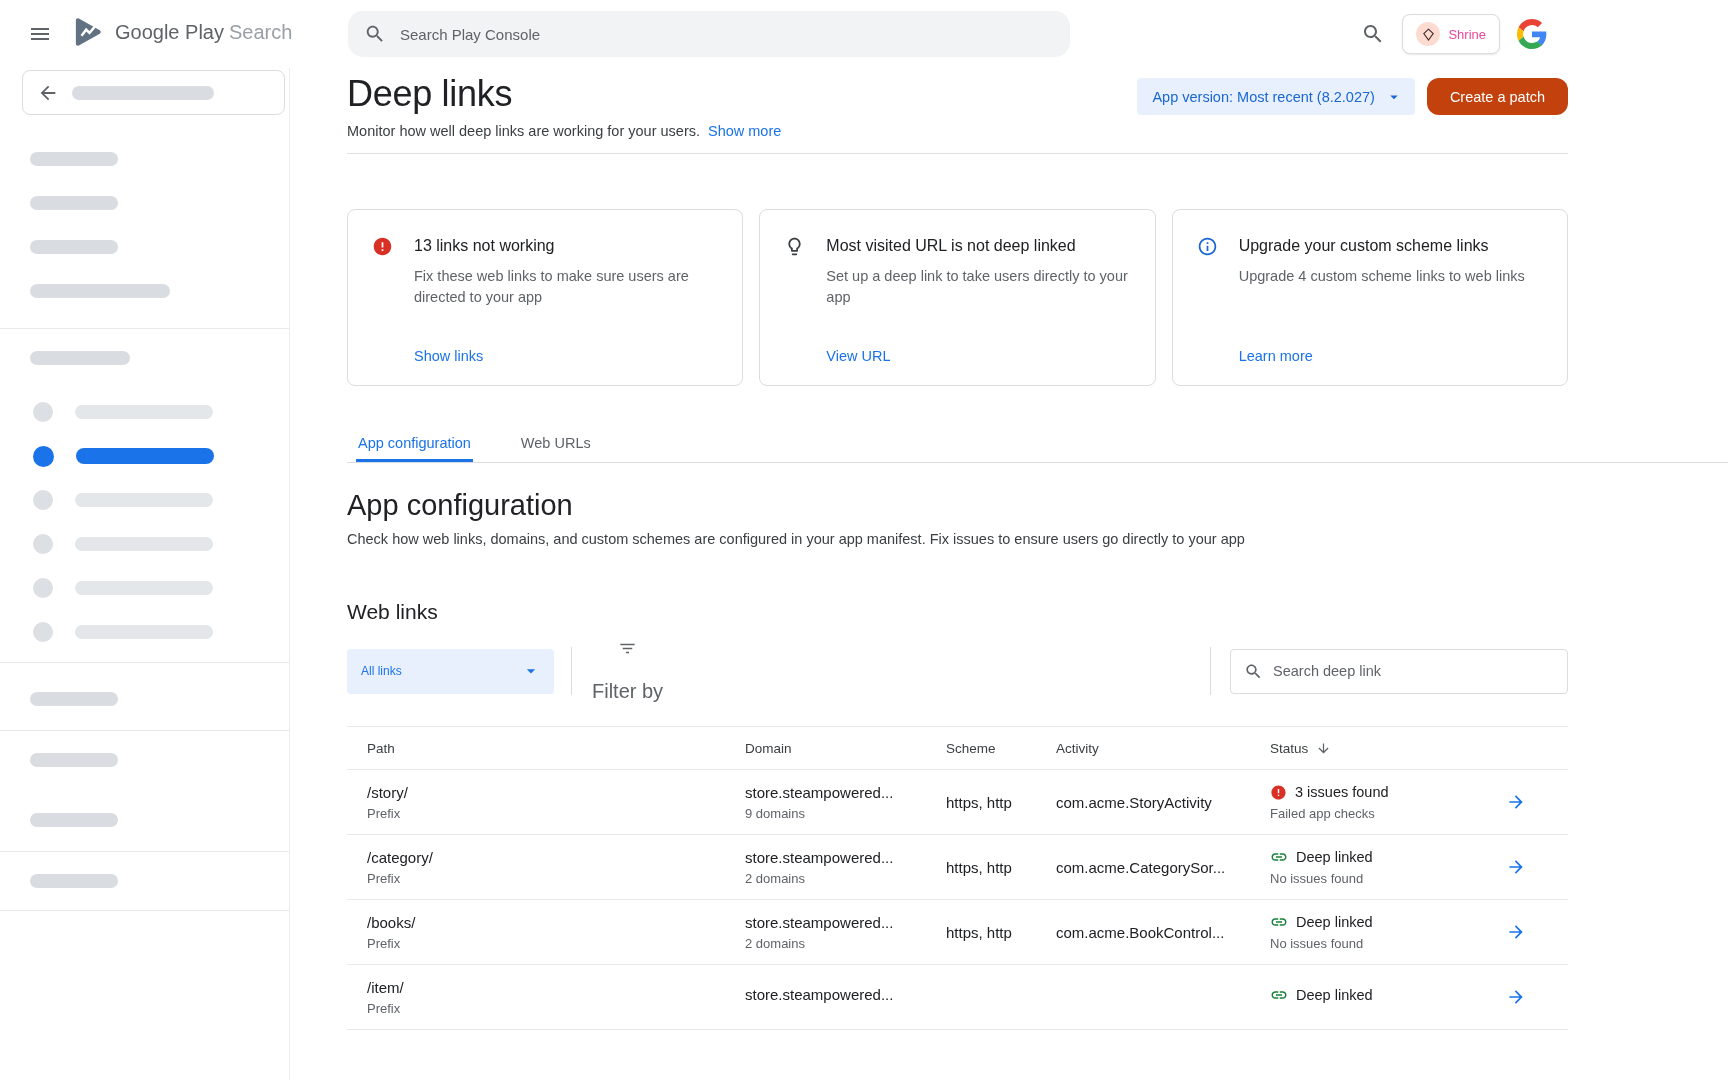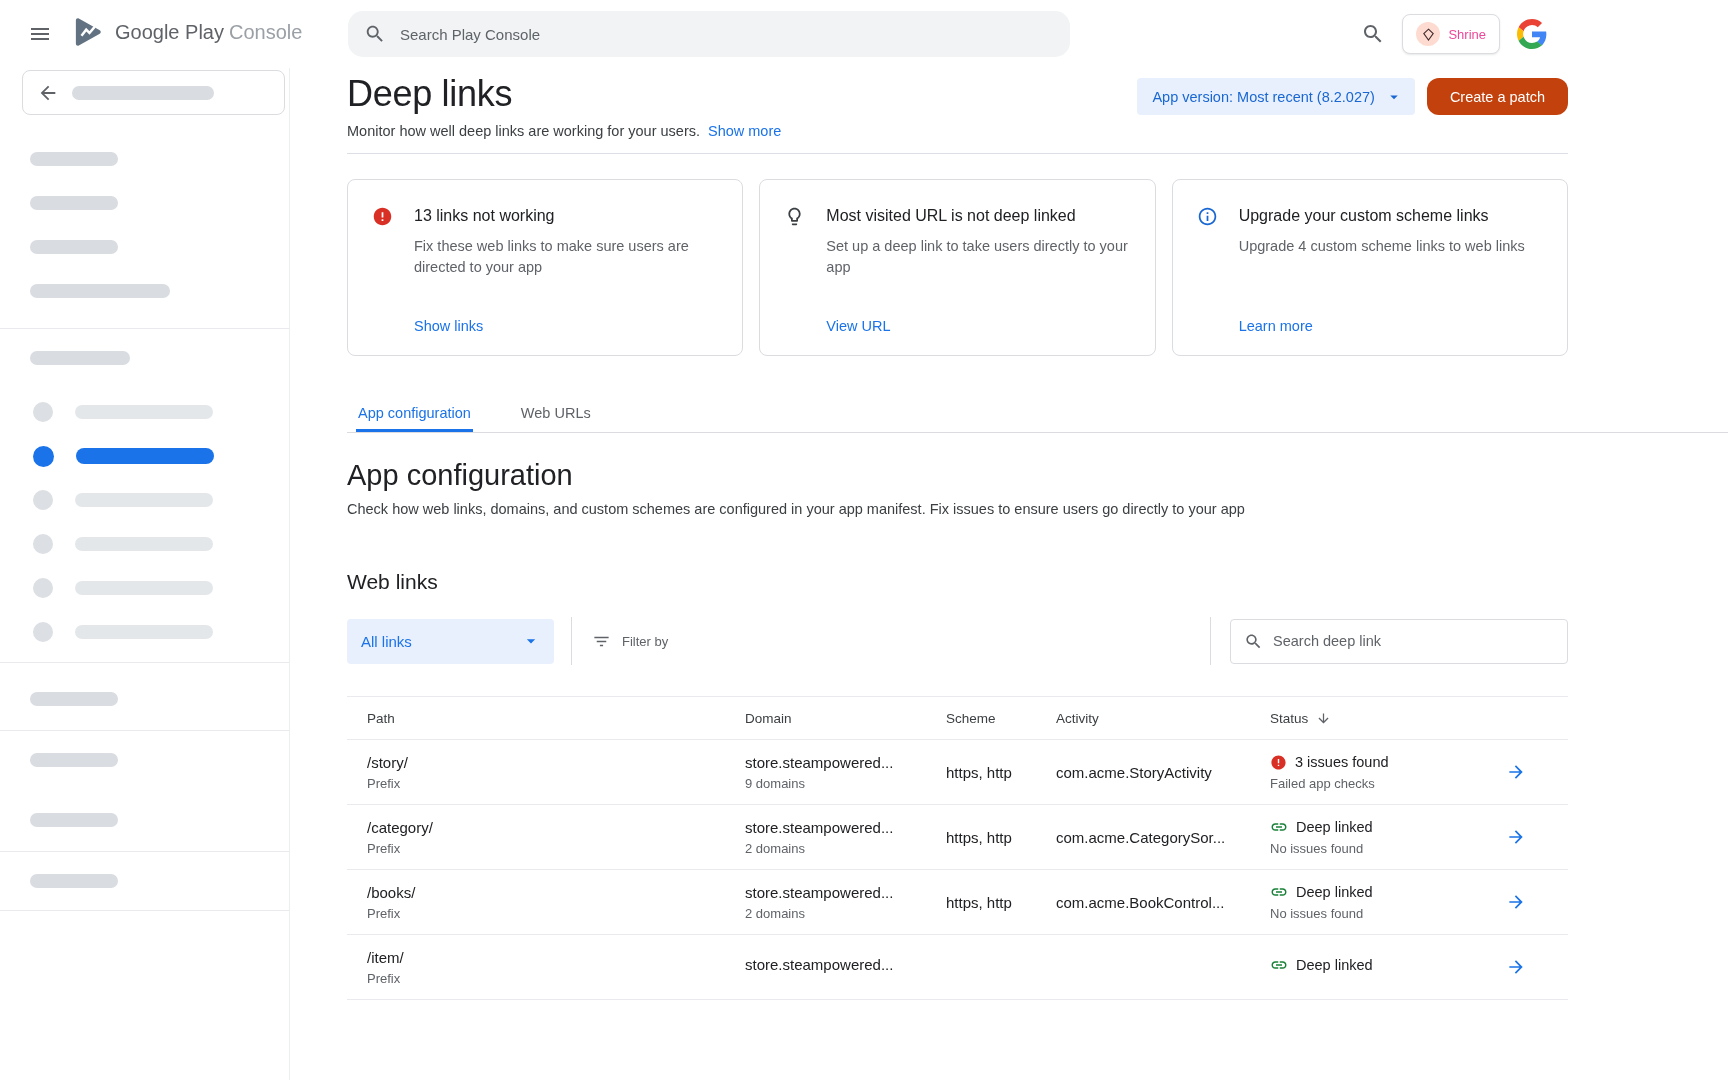--- a/index.html
+++ b/index.html
@@ -58,21 +58,21 @@
   .subtitle-row .link { margin-left:8px; }
   .head-actions { display:flex; gap:12px; margin-top:10px; }
   .version-chip { height:37px; background:#e8f0fe; color:#1967d2; border:none; border-radius:4px;
     padding:0 12px 0 15px; display:flex; align-items:center; gap:10px; font-size:14.5px;
     font-weight:500; cursor:pointer; font-family:inherit; }
   .primary-btn { height:37px; background:#c2410c; color:#fff; border:none; border-radius:12px;
     padding:8px 23px; font-size:14.5px; font-weight:500; cursor:pointer; font-family:inherit; }
   .rule { height:1px; background:#dcdfe3; margin-top:14px; }
 
   
-  .cards { display:flex; gap:16px; margin-top:25px; }
+  .cards { display:flex; gap:16px; margin-top:55px; }
   .card { flex:1; border:1px solid #dadce0; border-radius:8px; padding:26px 24px 21px;
     height:177px; display:flex; flex-direction:column; background:#fff; }
   .card-head { display:flex; align-items:flex-start; gap:21px; }
   .card-ico { width:21px; height:21px; flex:none; }
   .card-title { font-size:16px; font-weight:500; color:#202124; padding-top:1px; }
   .card-body { margin:9px 0 0 42px; font-size:14.5px; line-height:21px; color:#5f6368; max-width:332px; }
   .card-action { margin:auto 0 0 42px; font-size:14.5px; }
 
   
   .tabs { display:flex; gap:46px; margin-top:38px; margin-right:-160px;
@@ -82,25 +82,25 @@
 
   
   h2.section-title { margin-top:25px; font-size:29px; line-height:34px; font-weight:500; color:#202124; }
   .section-desc { margin-top:9px; font-size:14.5px; color:#3c4043; }
   h3.sub-title { margin-top:52px; font-size:21px; line-height:26px; font-weight:500; color:#202124; }
 
   
   .toolbar { display:flex; align-items:center; margin-top:22px; height:48px; }
   .links-select { width:207px; height:45px; background:#e8f0fe; border:none; border-radius:4px;
     display:flex; align-items:center; justify-content:space-between; padding:0 13px 0 14px;
-    color:#1a73e8; font-weight:500; font-size:15px; cursor:pointer; font-family:inherit; }
+    color:#1a73e8; font-weight:500; font-size:12px; cursor:pointer; font-family:inherit; }
   .vsep { width:1px; height:48px; background:#dadce0; }
   .vsep1 { margin-left:17px; }
-  .filter-by { display:flex; align-items:center; gap:11px; color:#5f6368; font-size:13px;
-    margin-left:20px; cursor:pointer; }
+  .filter-by { display:flex; align-items:center; gap:22px; color:#5f6368; font-size:20px;
+    margin-left:20px; cursor:pointer;flex-direction:column; }
   .toolbar-spacer { flex:1; }
   .deep-search { width:338px; height:45px; border:1px solid #dadce0; border-radius:4px;
     display:flex; align-items:center; gap:10px; padding:0 13px; margin-left:19px; }
   .deep-search input { flex:1; border:none; outline:none; background:transparent;
     font-size:14.5px; color:#202124; font-family:inherit; }
   .deep-search input::placeholder { color:#5f6368; }
 
   
   .table { margin-top:31px; border-top:1px solid #e8eaed; }
   .tgrid { display:grid; grid-template-columns:378px 201px 110px 214px 235px 1fr;
@@ -122,21 +122,21 @@
     <svg width="24" height="24" viewBox="0 0 24 24">
         <path d="M3 18h18v-2H3v2zm0-5h18v-2H3v2zm0-7v2h18V6H3z" fill="#5f6368"></path>
       </svg>
   </button>
   <div class="logo">
     <svg class="logo-ico" viewBox="0 0 36 32">
       <path d="M4 3.5c0-1.6 1.7-2.6 3.1-1.8l22.4 12.5c1.4.8 1.4 2.8 0 3.6L7.1 30.3C5.7 31.1 4 30.1 4 28.5z" fill="#637282"></path>
       <polyline points="10,20 15,13.5 18.5,17 24,10.5" fill="none" stroke="#fff" stroke-width="2.6"></polyline>
     </svg>
     <span class="logo-t">
-      <span class="logo-t1">Google Play</span><span class="logo-t2">Console</span>
+      <span class="logo-t1">Google Play</span><span class="logo-t2">Search</span>
     </span>
   </div>
   <div class="global-search">
     <svg width="22" height="22" viewBox="0 0 24 24">
         <path d="M15.5 14h-.79l-.28-.27C15.41 12.59 16 11.11 16 9.5 16 5.91 13.09 3 9.5 3S3 5.91 3 9.5 5.91 16 9.5 16c1.61 0 3.09-.59 4.23-1.57l.27.28v.79l5 4.99L20.49 19l-4.99-5zm-6 0C7.01 14 5 11.99 5 9.5S7.01 5 9.5 5 14 7.01 14 9.5 11.99 14 9.5 14z" fill="#5f6368"></path>
       </svg>
     <input placeholder="Search Play Console" style="">
   </div>
   <div class="topbar-right">
     <button class="icon-btn">

